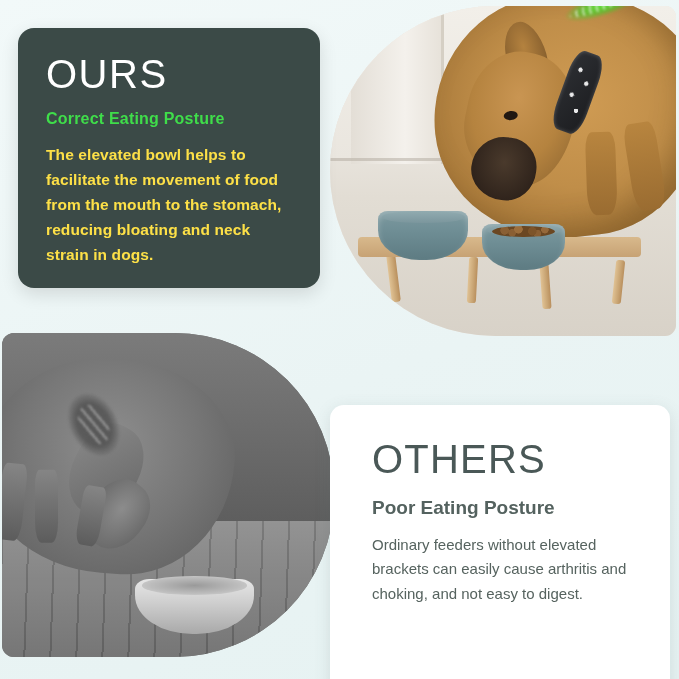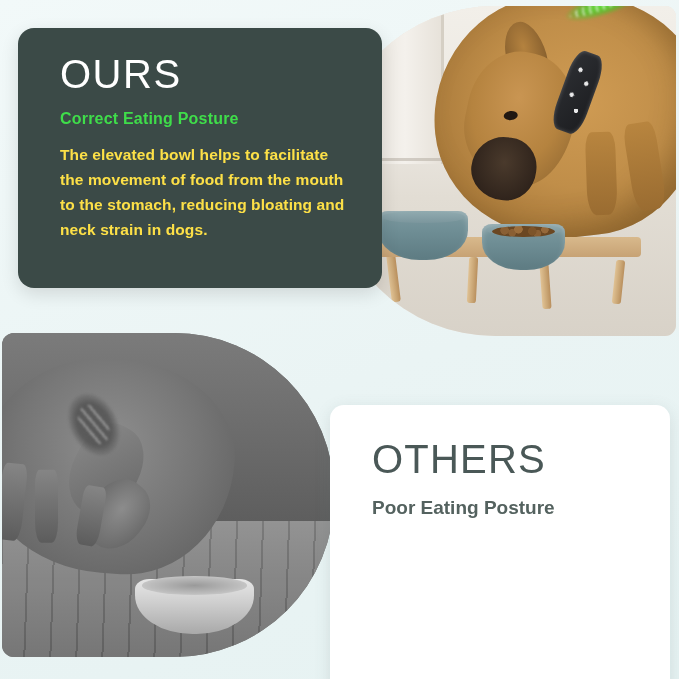--- a/index.html
+++ b/index.html
@@ -203,26 +203,26 @@
   .lw1 { left: 17%; top: 75%; height: 48px; transform: rotate(-7deg); }
   .lw2 { left: 40%; top: 76%; height: 46px; transform: rotate(3deg); }
   .lw3 { left: 61%; top: 78%; height: 46px; transform: rotate(-4deg); }
   .lw4 { left: 82%; top: 77%; height: 44px; transform: rotate(6deg); }
 
   
   .ours-card {
     position: absolute;
     left: 18px;
     top: 28px;
-    width: 364px;
+    width: 302px;
     height: 260px;
     background: #3b4a47;
     border-radius: 16px;
     box-shadow: 0 6px 18px rgba(0,0,0,0.12);
-    padding: 26px 26px 20px 42px;
+    padding: 26px 26px 20px 28px;
     box-sizing: border-box;
     color: #ffffff;
   }
   .ours-title {
     font-size: 40px;
     letter-spacing: 1.5px;
     font-weight: 400;
     line-height: 1;
     margin: 0 0 16px 0;
     color: #ffffff;
@@ -433,15 +433,16 @@
       <div class="gdog-leg gl2"></div>
       <div class="gdog-leg gl3"></div>
       <div class="red-spine"></div>
     </div>
     <div class="flat-bowl"></div>
   </div>
 
   <div class="others-card">
     <h1 class="others-title">OTHERS</h1>
     <h2 class="others-sub">Poor Eating Posture</h2>
+    <p class="others-body">Ordinary feeders without elevated brackets can easily cause arthritis and choking, and not easy to digest.</p>
   </div>
 
 </div>
 
 </body></html>

